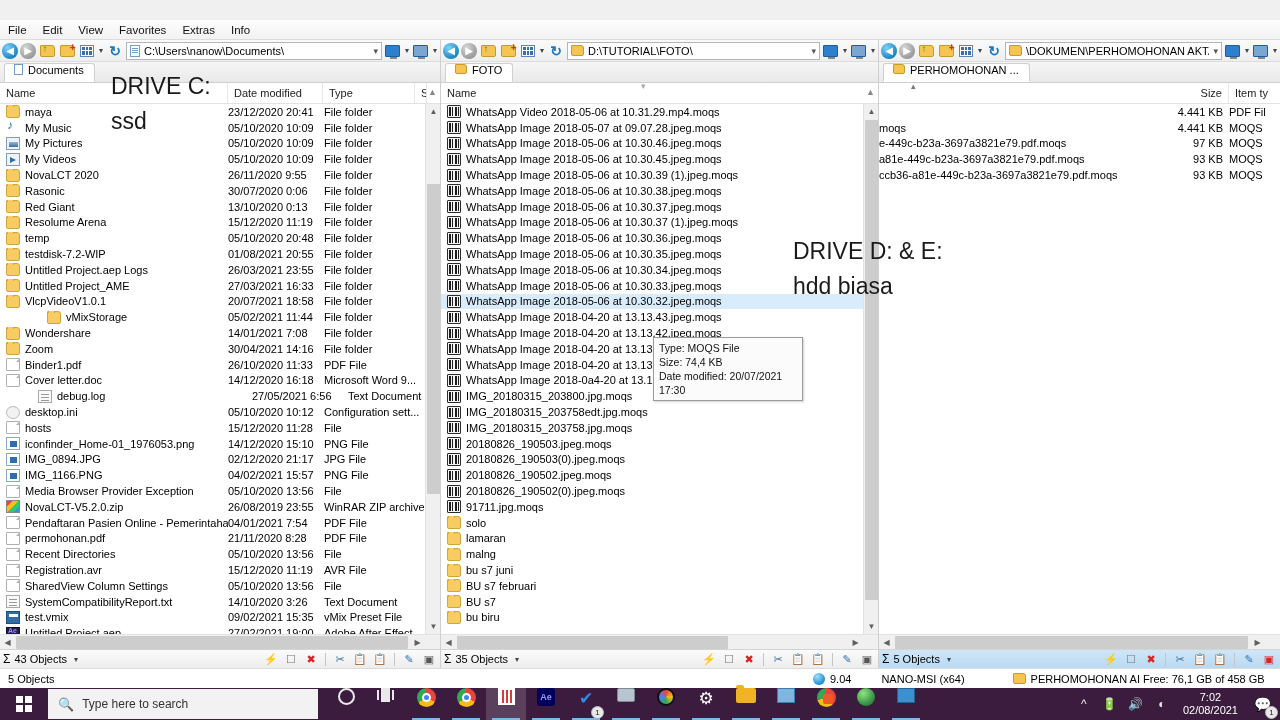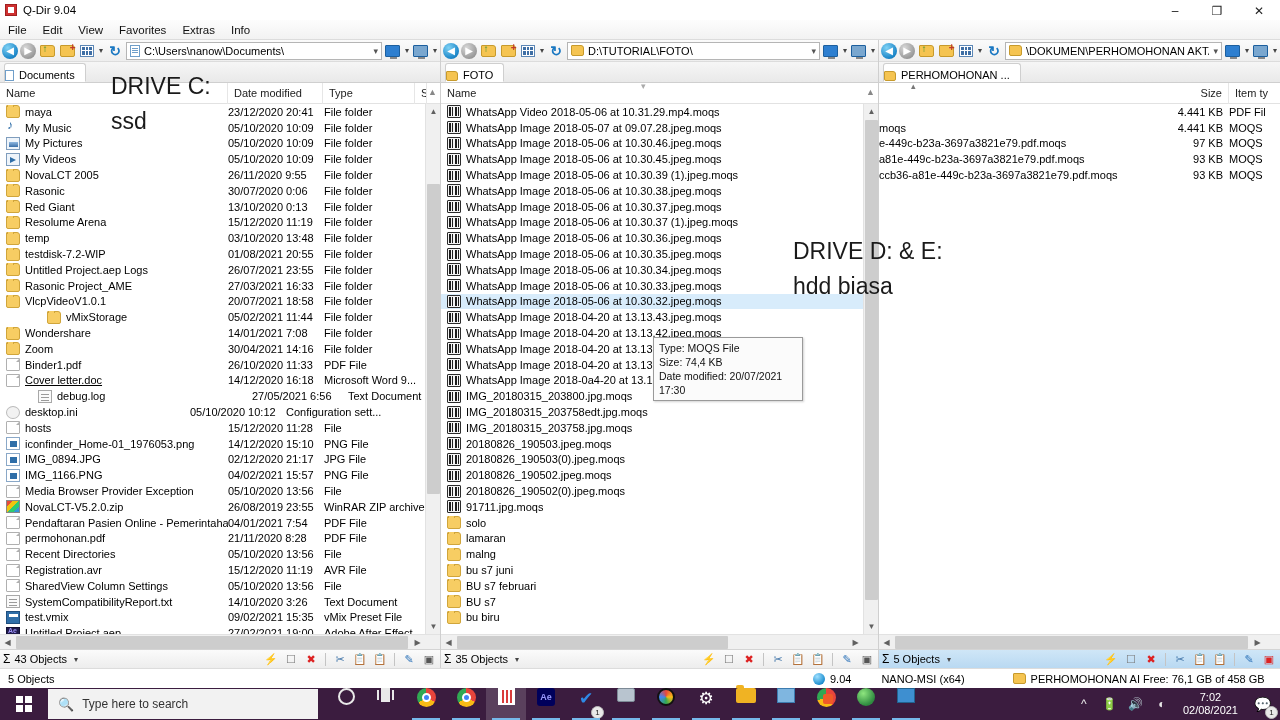--- a/index.html
+++ b/index.html
@@ -125,22 +125,22 @@
     content: ""; position: absolute; left: 4px; bottom: -3px; width: 7px; height: 2px; background: #888;
   }
 
   
   .tabstrip {
     height: 21px; background: linear-gradient(#f6f6f6,#e9e9e9);
     display: flex; align-items: flex-end; padding-left: 4px;
     border-bottom: 1px solid #cfcfcf; flex: none;
   }
   .tab {
-    height: 19px; display: flex; align-items: flex-end; gap: 5px;
-    padding: 0 10px 0 0; background: #fff;
+    height: 19px; display: flex; align-items: flex-start; gap: 5px;
+    padding: 0 10px 0 9px; background: #fff;
     border: 1px solid #cfcfcf; border-bottom: 1px solid #fff;
     border-radius: 3px 3px 0 0; font-size: 11px;
   }
   .tab .t-doc-ico { width: 9px; height: 11px; background:#fff; border:1px solid #6f9ec9; }
   .tab .t-fold-ico { width: 12px; height: 10px; background: #f5c451; border: 1px solid #c79a2c; border-radius:1px 3px 2px 2px;}
 
   
   .colhead {
     height: 21px; background: #fff; border-bottom: 1px solid #e2e2e2;
     display: flex; align-items: center; font-size: 11px; color: #222;
@@ -378,29 +378,20 @@
   .lb-person { font-size: 11px; color: #555; }
   .lb-text { font-size: 11px; color: #111; }
   .lb-star { color: #f0c000; font-size: 13px; }
   .lb-pin { color: #555; font-size: 12px; }
 </style>
 </head>
 <body>
 
 <div id="app">
 
-  <div class="titlebar">
-    <div class="tb-icon"></div>
-    <div class="tb-title">Q-Dir 9.04</div>
-    <div class="win-btns">
-      <div class="win-btn">–</div>
-      <div class="win-btn">❐</div>
-      <div class="win-btn close">✕</div>
-    </div>
-  </div>
 
   <div class="menubar">
     <div class="menuitem">File</div>
     <div class="menuitem">Edit</div>
     <div class="menuitem">View</div>
     <div class="menuitem">Favorites</div>
     <div class="menuitem">Extras</div>
     <div class="menuitem">Info</div>
 
     <div class="layoutbar">
@@ -541,21 +532,21 @@
               <div class="cell-name" style="width: 222px;">
                 <span class="ico vid"></span>
                 <span>My Videos</span>
               </div>
               <div class="cell-date">05/10/2020 10:09</div>
               <div class="cell-type">File folder</div>
             </div>
             <div class="row">
               <div class="cell-name" style="width: 222px;">
                 <span class="ico folder"></span>
-                <span>NovaLCT 2005</span>
+                <span>NovaLCT 2020</span>
               </div>
               <div class="cell-date">26/11/2020 9:55</div>
               <div class="cell-type">File folder</div>
             </div>
             <div class="row">
               <div class="cell-name" style="width: 222px;">
                 <span class="ico folder"></span>
                 <span>Rasonic</span>
               </div>
               <div class="cell-date">30/07/2020 0:06</div>
@@ -575,43 +566,43 @@
                 <span>Resolume Arena</span>
               </div>
               <div class="cell-date">15/12/2020 11:19</div>
               <div class="cell-type">File folder</div>
             </div>
             <div class="row">
               <div class="cell-name" style="width: 222px;">
                 <span class="ico folder"></span>
                 <span>temp</span>
               </div>
-              <div class="cell-date">03/10/2020 13:48</div>
+              <div class="cell-date">05/10/2020 20:48</div>
               <div class="cell-type">File folder</div>
             </div>
             <div class="row">
               <div class="cell-name" style="width: 222px;">
                 <span class="ico folder"></span>
                 <span>testdisk-7.2-WIP</span>
               </div>
               <div class="cell-date">01/08/2021 20:55</div>
               <div class="cell-type">File folder</div>
             </div>
             <div class="row">
               <div class="cell-name" style="width: 222px;">
                 <span class="ico folder"></span>
                 <span>Untitled Project.aep Logs</span>
               </div>
-              <div class="cell-date">26/07/2021 23:55</div>
-              <div class="cell-type">File folder</div>
-            </div>
-            <div class="row">
-              <div class="cell-name" style="width: 222px;">
-                <span class="ico folder"></span>
-                <span>Rasonic Project_AME</span>
+              <div class="cell-date">26/03/2021 23:55</div>
+              <div class="cell-type">File folder</div>
+            </div>
+            <div class="row">
+              <div class="cell-name" style="width: 222px;">
+                <span class="ico folder"></span>
+                <span>Untitled Project_AME</span>
               </div>
               <div class="cell-date">27/03/2021 16:33</div>
               <div class="cell-type">File folder</div>
             </div>
             <div class="row">
               <div class="cell-name" style="width: 222px;">
                 <span class="ico folder"></span>
                 <span>VlcpVideoV1.0.1</span>
               </div>
               <div class="cell-date">20/07/2021 18:58</div>
@@ -643,37 +634,37 @@
             </div>
             <div class="row">
               <div class="cell-name" style="width: 222px;">
                 <span class="ico file"></span>
                 <span>Binder1.pdf</span>
               </div>
               <div class="cell-date">26/10/2020 11:33</div>
               <div class="cell-type">PDF File</div>
             </div>
             <div class="row">
-              <div class="cell-name" style="width: 222px; text-decoration: underline;">
+              <div class="cell-name" style="width: 222px;">
                 <span class="ico file"></span>
                 <span>Cover letter.doc</span>
               </div>
               <div class="cell-date">14/12/2020 16:18</div>
               <div class="cell-type">Microsoft Word 9...</div>
             </div>
             <div class="row">
               <div class="cell-name" style="width: 222px; margin-left: 32px;">
                 <span class="ico txt"></span>
                 <span>debug.log</span>
               </div>
               <div class="cell-date">27/05/2021 6:56</div>
               <div class="cell-type">Text Document</div>
             </div>
             <div class="row">
-              <div class="cell-name" style="width: 184px;">
+              <div class="cell-name" style="width: 222px;">
                 <span class="ico ini"></span>
                 <span>desktop.ini</span>
               </div>
               <div class="cell-date">05/10/2020 10:12</div>
               <div class="cell-type">Configuration sett...</div>
             </div>
             <div class="row">
               <div class="cell-name" style="width: 222px;">
                 <span class="ico file"></span>
                 <span>hosts</span>

